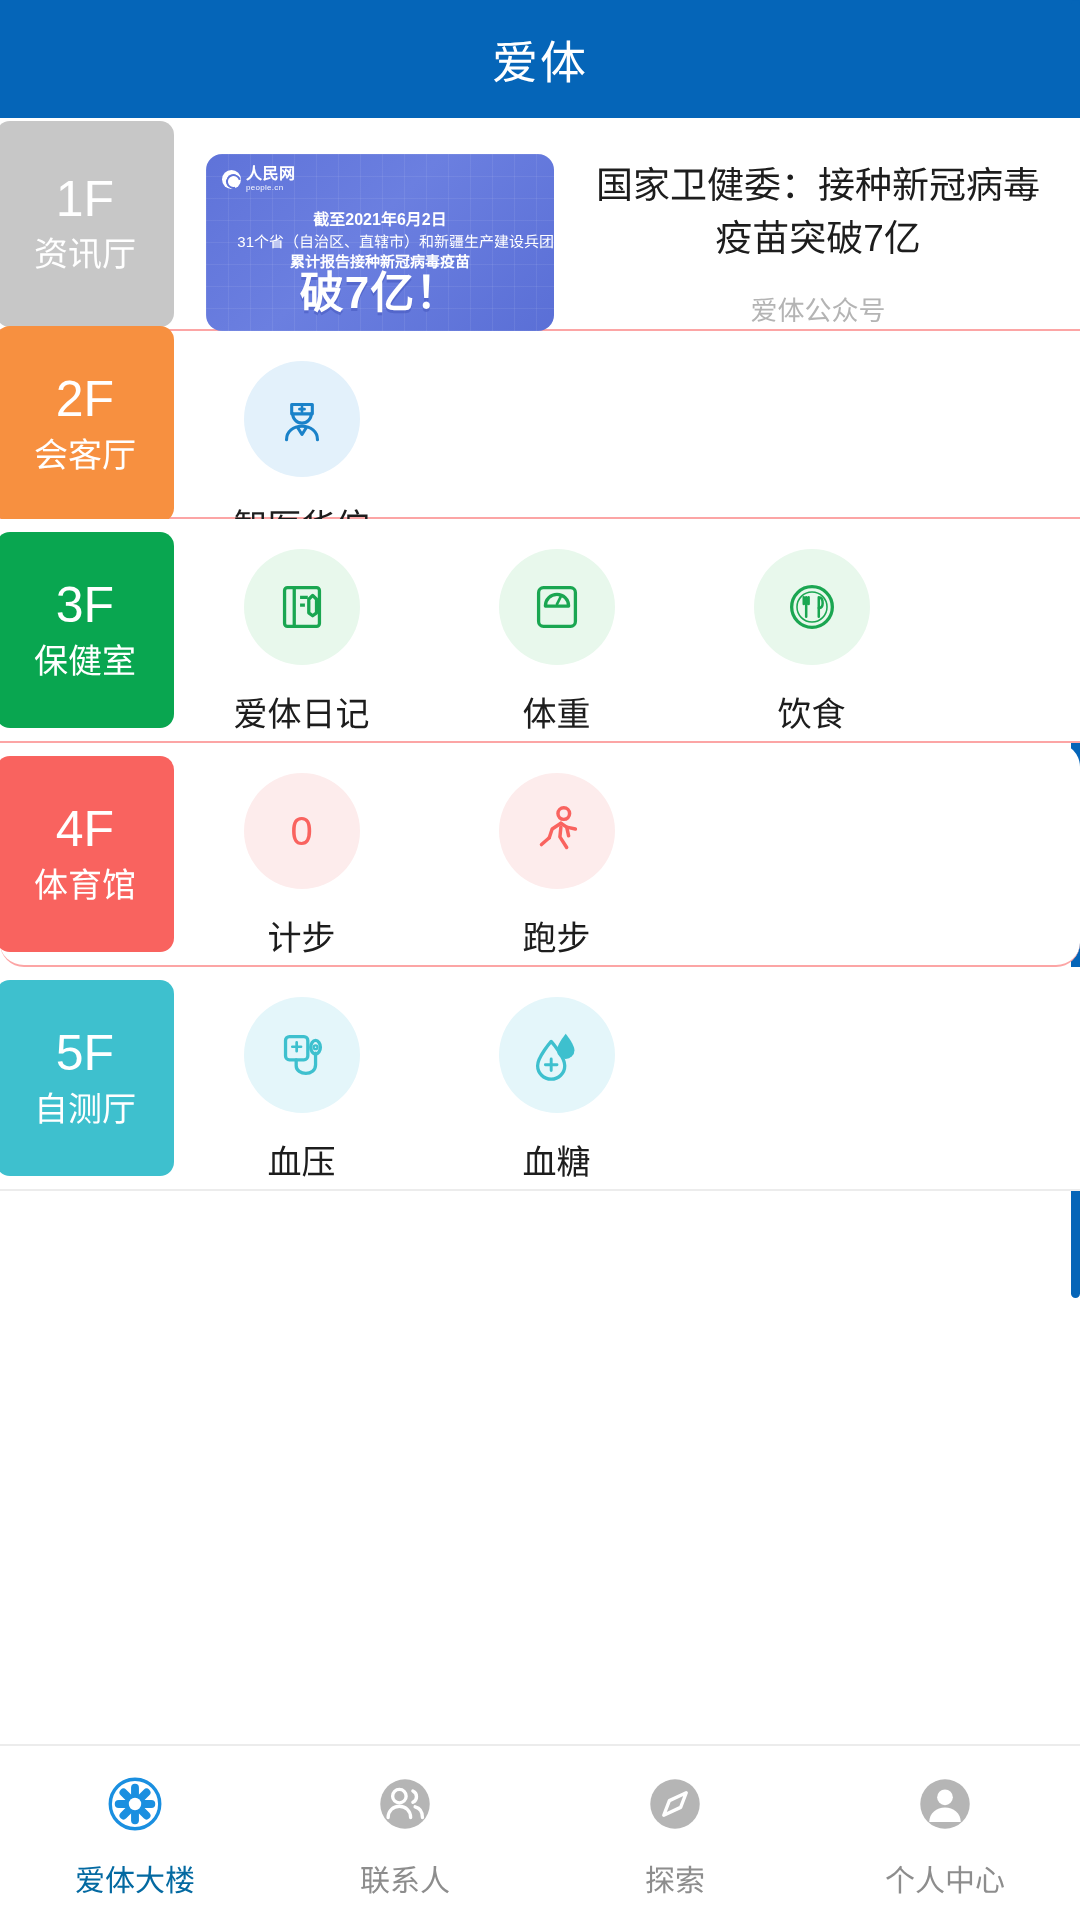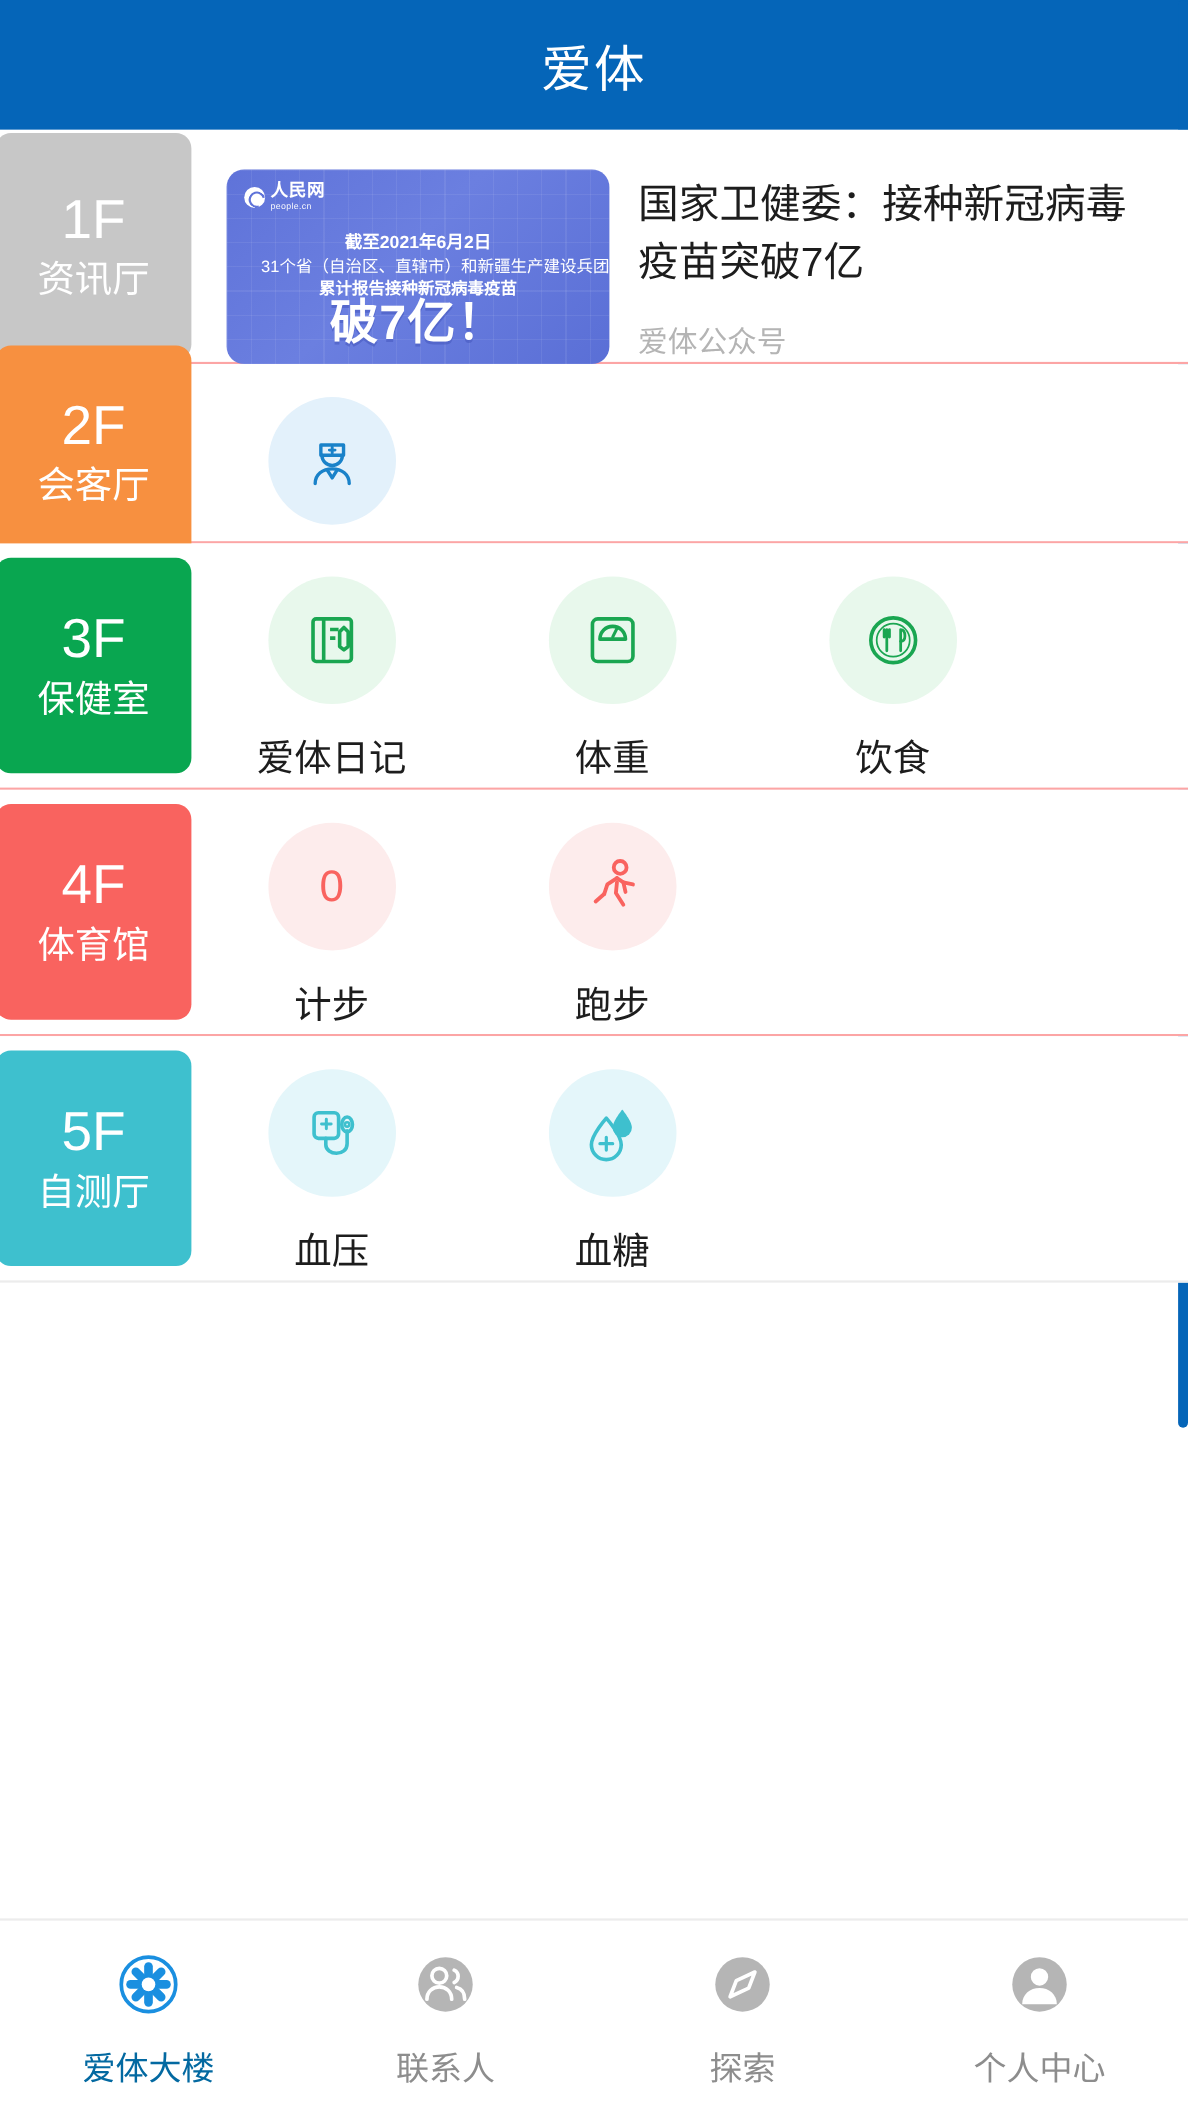--- a/index.html
+++ b/index.html
@@ -71,21 +71,21 @@
   .pr-logo .pr-cn { font-size:16px; font-weight:700; letter-spacing:0.5px; }
   .pr-logo .pr-en { font-size:8px; letter-spacing:0.3px; opacity:.95; margin-top:2px; }
   .news-thumb .t-date { position:absolute; left:0; right:0; top:52px; text-align:center; font-size:16px; font-weight:700; }
   .news-thumb .t-sub  { position:absolute; left:0; right:0; top:76px; text-align:right; font-size:15px; }
   .news-thumb .t-line { position:absolute; left:0; right:0; top:96px; text-align:center; font-size:15px; font-weight:700; }
   .news-thumb .t-big  {
     position:absolute; left:0; right:0; bottom:10px; text-align:center;
     font-size:44px; font-weight:800; letter-spacing:1px;
     text-shadow:0 3px 0 rgba(70,88,190,.55);
   }
-  .news-text { flex:1 1 auto; padding-top:6px; }
+  .news-text { flex:1 1 auto; padding-top:6px;text-align:center; }
   .news-title { font-size:37px; line-height:1.42; color:#1d1d1d; }
   .news-source { font-size:27px; color:#b4b4b4; margin-top:24px; }
 
   
   .tiles { display:flex; width:100%; padding:30px 0 26px 0; }
   .tile { flex:0 0 255px; display:flex; flex-direction:column; align-items:center; }
   .tile-icon {
     width:116px; height:116px; border-radius:50%;
     display:flex; align-items:center; justify-content:center;
   }
@@ -140,21 +140,21 @@
             <div class="t-big">破7亿！</div>
           </div>
           <div class="news-text">
             <div class="news-title">国家卫健委：接种新冠病毒疫苗突破7亿</div>
             <div class="news-source">爱体公众号</div>
           </div>
         </div>
       </div>
     </div>
 
-    <div class="floor-row" style="height:163px;">
+    <div class="floor-row" style="height:188px;">
       <div class="floor-tag" style="background:#f79040; height:196px;">
         <span class="floor-num">2F</span>
         <span class="floor-name">会客厅</span>
       </div>
       <div class="floor-content">
         <div class="tiles">
           <div class="tile">
             <div class="tile-icon" style="background:#e3f1fb;">
               <svg width="66" height="66" viewBox="0 0 64 64" fill="none" stroke="#1a82c9" stroke-width="3">
                 <path d="M22 18h20v9H22z" stroke-linejoin="round"></path>
@@ -211,21 +211,21 @@
                 <path d="M39 33v9" stroke-width="2.6" stroke-linecap="round"></path>
               </svg>
             </div>
             <div class="tile-label">饮食</div>
           </div>
 
         </div>
       </div>
     </div>
 
-    <div class="floor-row" style="height:224px;">
+    <div class="floor-row" style="height:224px;border-radius:24px;">
       <div class="floor-tag" style="background:#f9635f; height:196px;">
         <span class="floor-num">4F</span>
         <span class="floor-name">体育馆</span>
       </div>
       <div class="floor-content">
         <div class="tiles">
 
           <div class="tile">
             <div class="tile-icon" style="background:#fdecec;">
               <span class="tile-value" style="color:#f9635f;">0</span>

